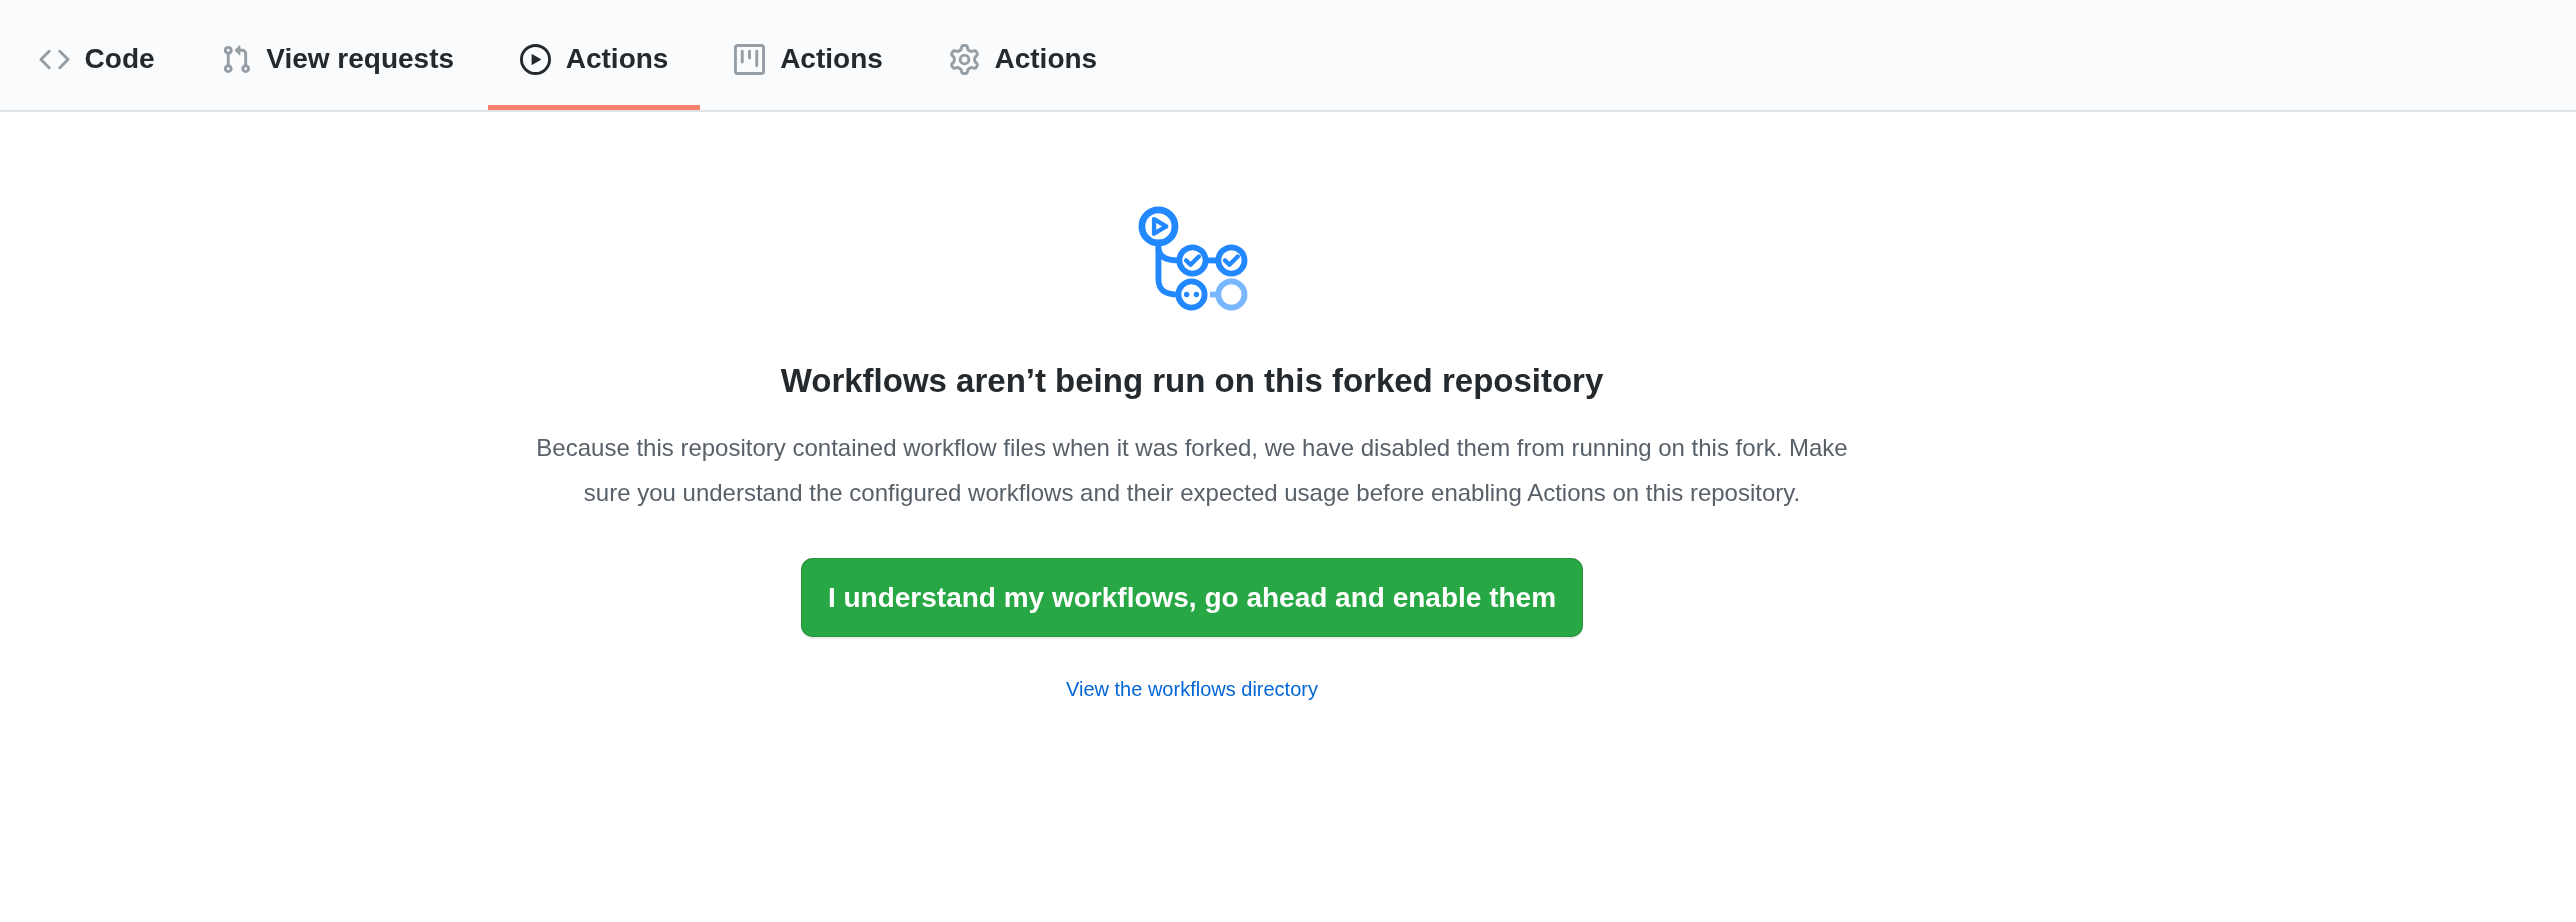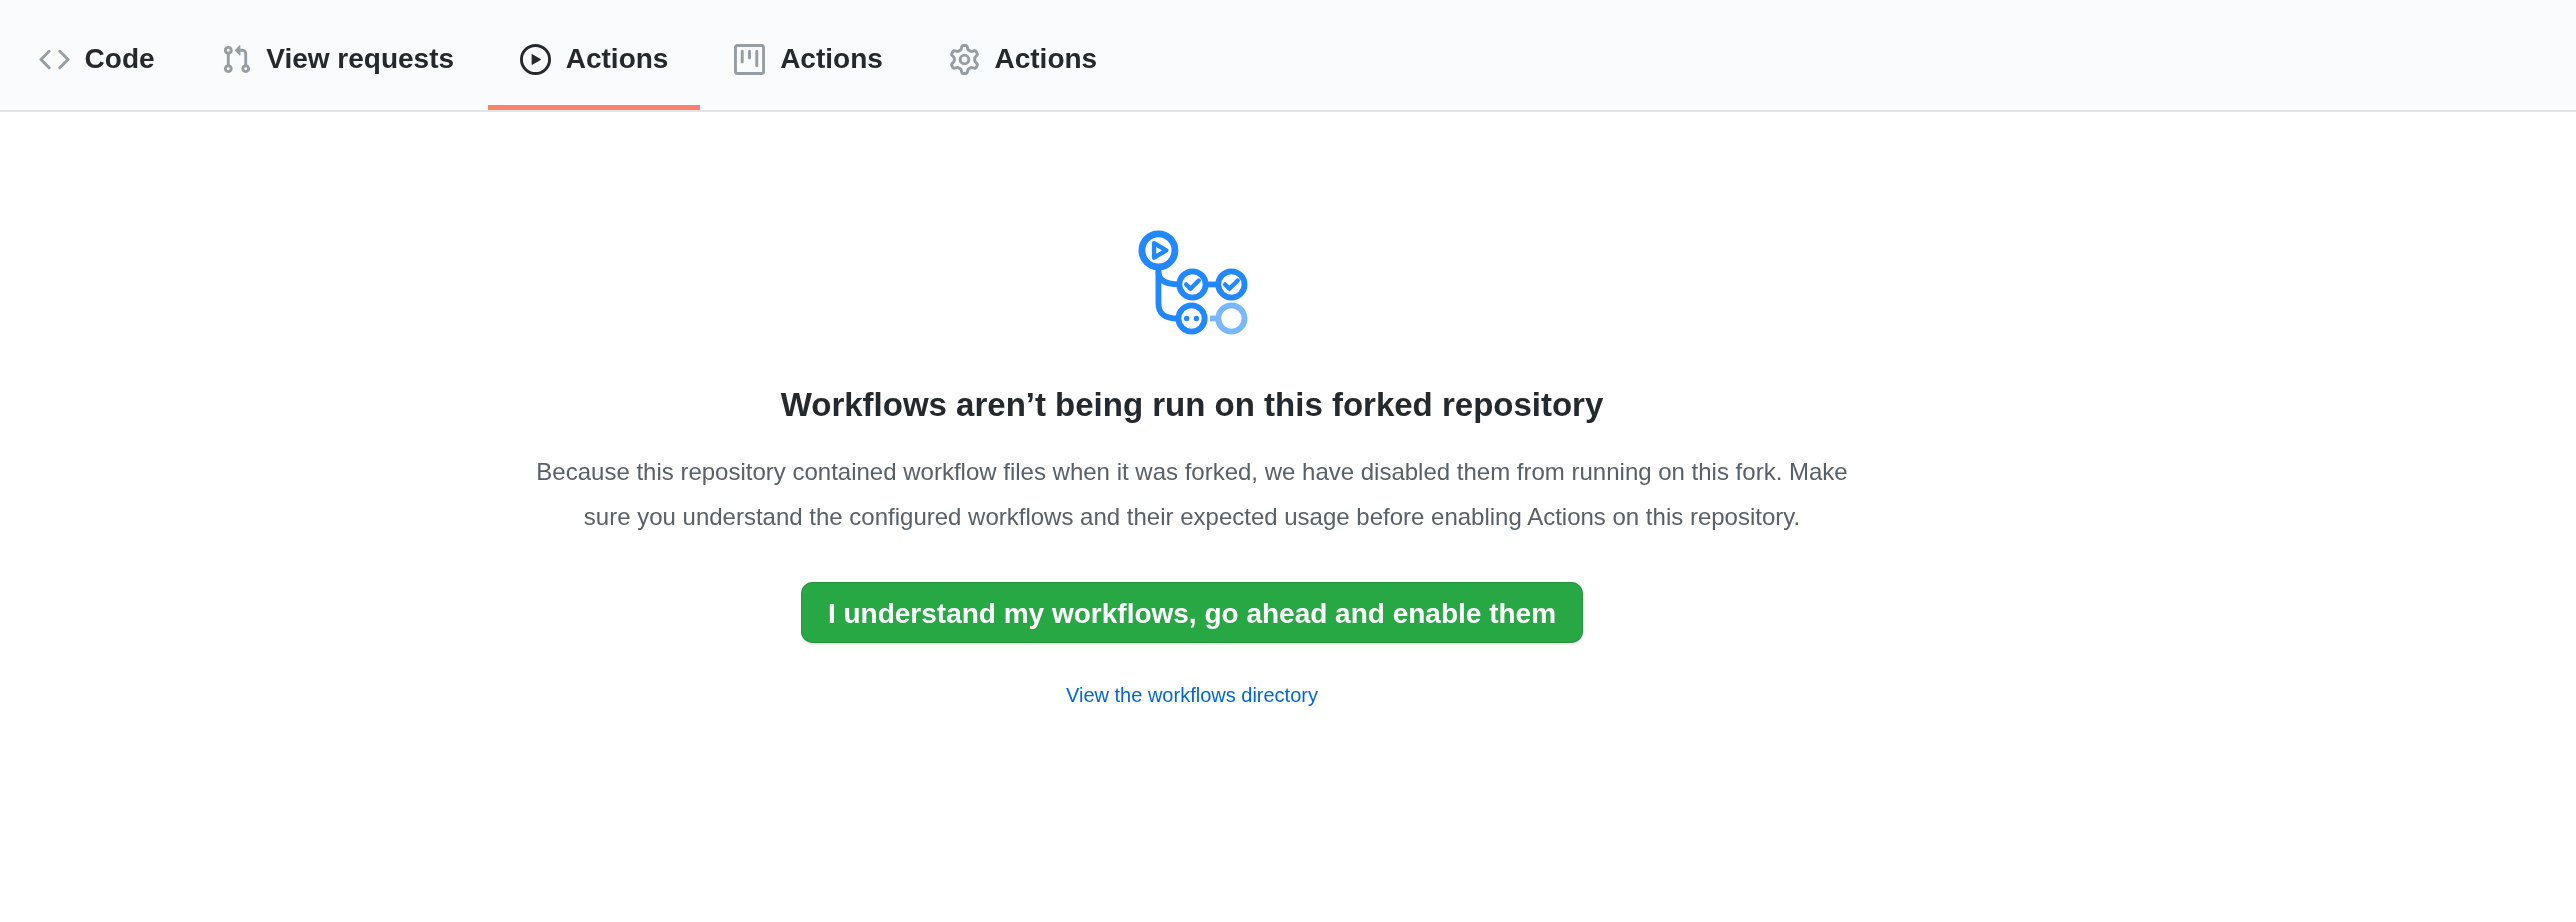--- a/index.html
+++ b/index.html
@@ -43,21 +43,21 @@
   }
   .tab .octicon { display: flex; align-items: center; }
   .tab .octicon svg { width: 31px; height: 31px; fill: var(--nav-icon, #959da5); }
   .tab.selected { font-weight: 700; border-bottom-color: var(--underline, #f9826c); }
   .tab.selected .octicon svg { fill: #24292e; }
 
   
   .main-wrap { width: 2384px; }
   .blankslate {
     text-align: center;
-    padding-top: 117px;
+    padding-top: 93px;
   }
   .workflow-icon { display: inline-block; }
 
   .bs-title {
     margin: 45px 0 0 0;
     font-size: 33px;
     line-height: 39px;
     font-weight: 700;
     color: #24292e;
   }
@@ -65,21 +65,21 @@
     margin: 25.4px auto 0 auto;
     font-size: 24px;
     line-height: 45px;
     color: #586069;
   }
   .bs-desc span { display: block; }
 
   .enable-btn {
     display: inline-block;
     margin-top: 43px;
-    height: 61px;
+    height: 79px;
     line-height: 61px;
     padding: 0 26px;
     background: var(--btn-green, #28a745);
     color: #ffffff;
     font-family: inherit;
     font-size: 28px;
     font-weight: 700;
     border: 1px solid rgba(27,31,35,0.15);
     border-radius: 11.7px;
     box-shadow: 0 2px 0 rgba(27,31,35,0.08);

